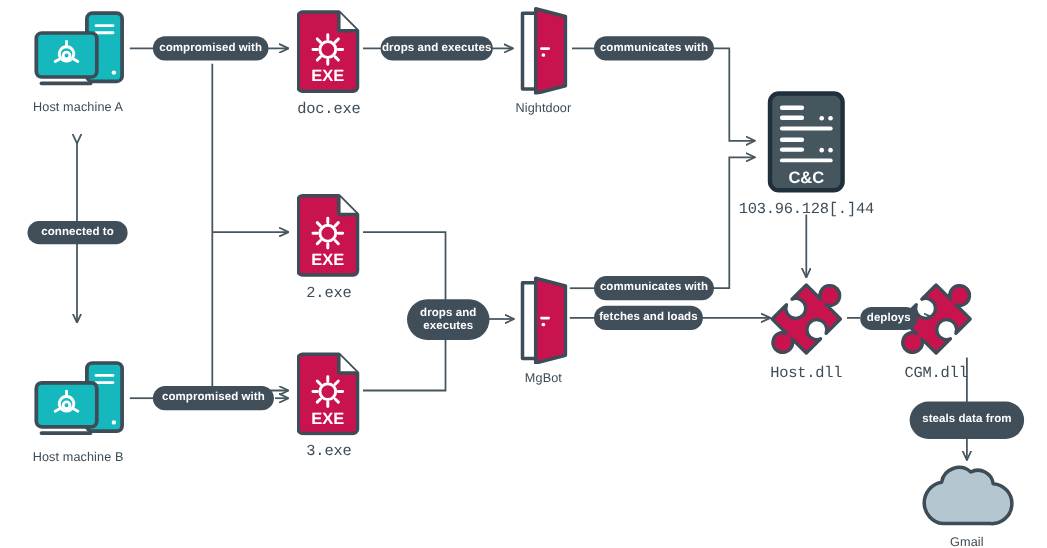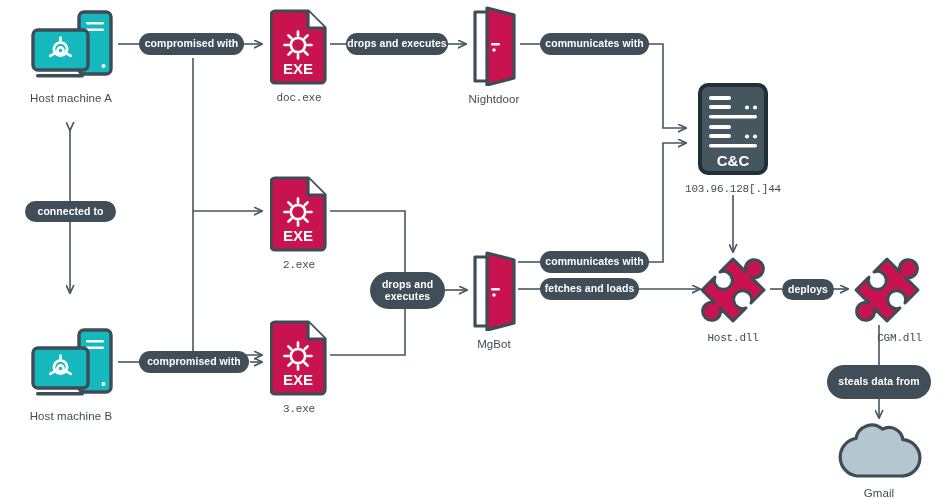--- a/index.html
+++ b/index.html
@@ -35,21 +35,21 @@
   .node-caption {
     margin-top: 7px;
     font-size: 11.5px;
     color: #3d4c57;
     white-space: nowrap;
     text-align: center;
     letter-spacing: 0.1px;
   }
   .node-caption.mono {
     font-family: "Liberation Mono", monospace;
-    font-size: 11px;
+    font-size: 14px;
     letter-spacing: -0.2px;
   }
   .pill {
     position: absolute;
     background: #404e5a;
     color: #ffffff;
     border-radius: 999px;
     font-size: 10.5px;
     font-weight: bold;
     letter-spacing: 0.05px;
@@ -264,21 +264,21 @@
     <span class="icon-wrap">
       <svg width="70" height="70" viewBox="0 0 70 70" xmlns="http://www.w3.org/2000/svg">
         <path d="M35,4 L48,17 a9,9 0 1 1 5,5 L66,35 L53,48
                  a9,9 0 1 0 -5,5 L35,66 L22,53 a9,9 0 1 1 -5,-5 L4,35 L17,22
                  a9,9 0 1 0 5,-5 Z" fill="#c8134f" stroke="#3d4c57" stroke-width="3" stroke-linejoin="round"></path>
       </svg>
     </span>
     <div class="node-caption mono">Host.dll</div>
   </div>
 
-  <div class="node" style="left:852px; top:255px; width:70px;align-items:flex-end;">
+  <div class="node" style="left:816px; top:255px; width:70px;">
     <span class="icon-wrap">
       <svg width="70" height="70" viewBox="0 0 70 70" xmlns="http://www.w3.org/2000/svg">
         <path d="M35,4 L48,17 a9,9 0 1 1 5,5 L66,35 L53,48
                  a9,9 0 1 0 -5,5 L35,66 L22,53 a9,9 0 1 1 -5,-5 L4,35 L17,22
                  a9,9 0 1 0 5,-5 Z" fill="#c8134f" stroke="#3d4c57" stroke-width="3" stroke-linejoin="round"></path>
       </svg>
     </span>
     <div class="node-caption mono">CGM.dll</div>
   </div>
 

